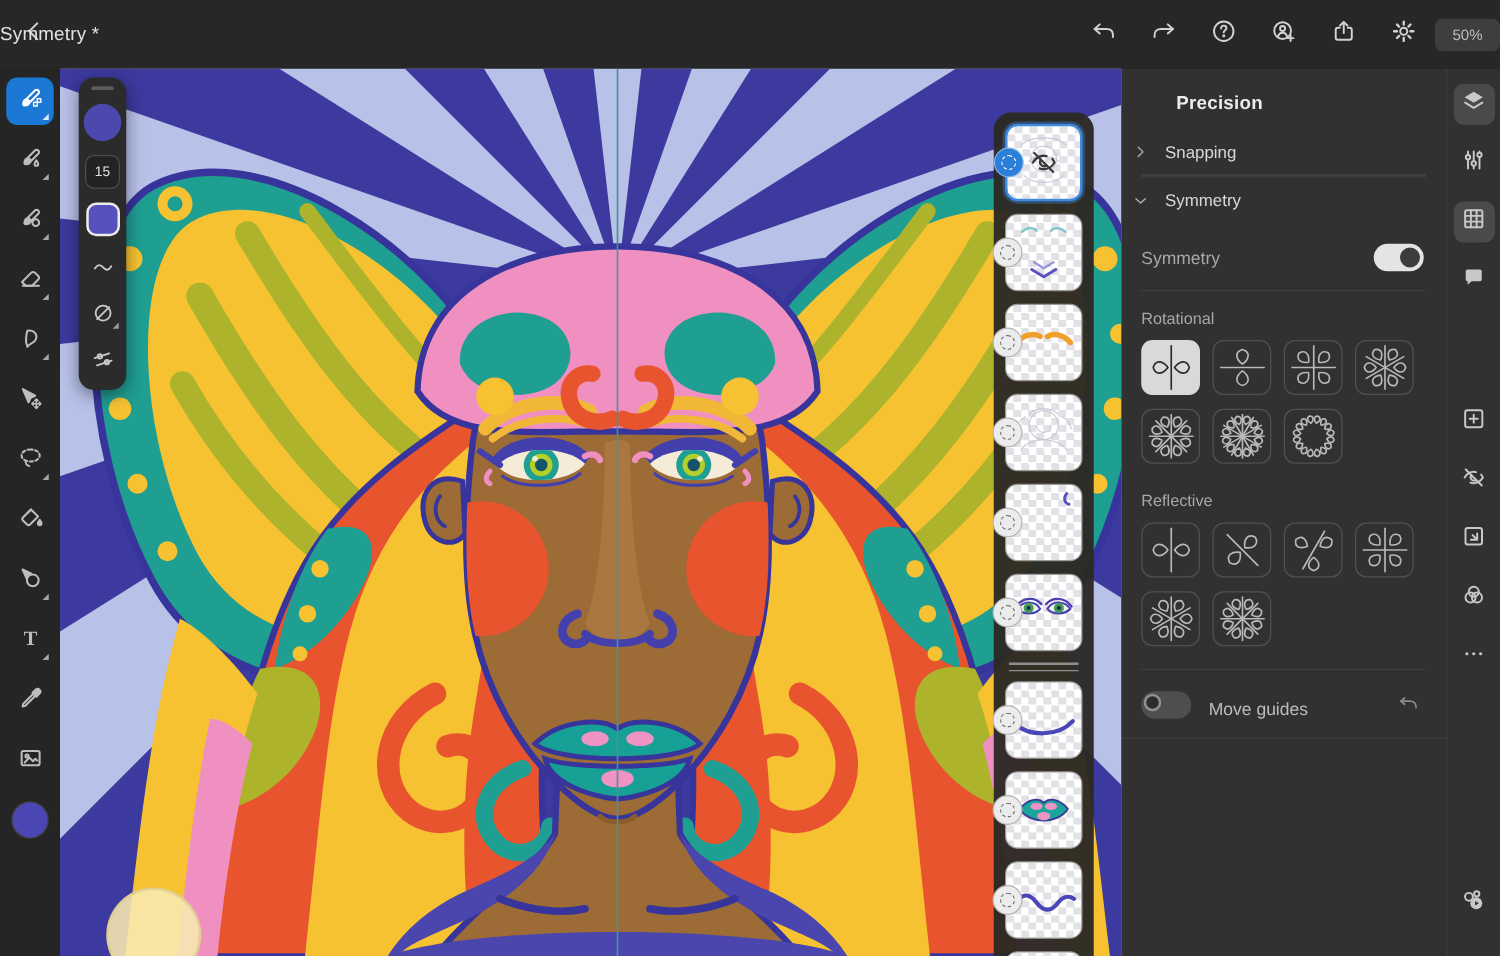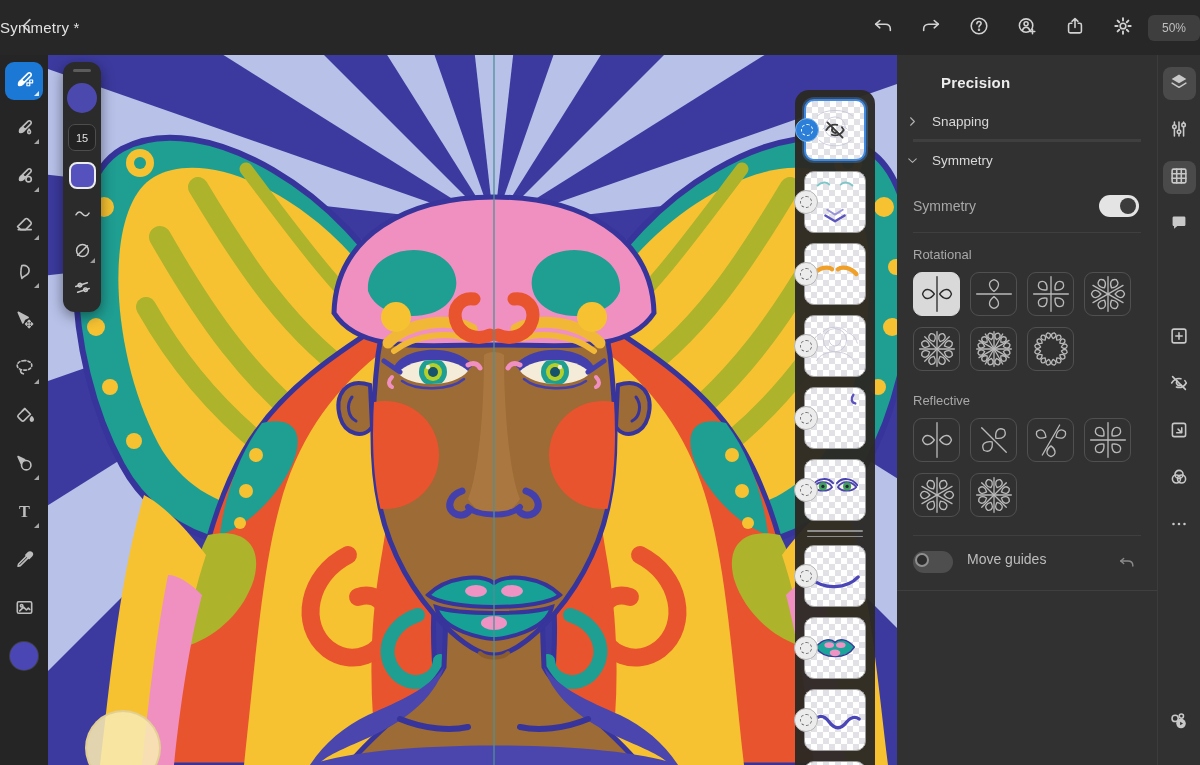--- a/index.html
+++ b/index.html
@@ -84,21 +84,21 @@
   .toggle.on { background:#e4e4e4; }
   .toggle.on .knob { position:absolute; right:3px; top:3px; width:16px; height:16px; border-radius:50%; background:#3c3c3c; }
   .toggle.off { background:#4e4e4e; }
   .toggle.off .knob { position:absolute; left:2px; top:2px; width:14px; height:14px; border-radius:50%; background:#2c2c2c; border:2px solid #909090; }
   .p-sublabel { color:#a8a8a8; font-size:13px; padding:14px 16px 10px; }
   .opt-grid { display:grid; grid-template-columns:repeat(4,47px); gap:11px 10px; padding:0 16px; }
   .opt-btn { width:47px; height:44px; border:1px solid #505050; border-radius:9px; background:transparent; color:#b9b9b9;
     display:flex; align-items:center; justify-content:center; cursor:pointer; }
   .opt-btn svg { width:38px; height:38px; }
   .opt-btn.selected { background:#d9d9d9; border-color:#d9d9d9; color:#2a2a2a; }
-  .mg-row { display:flex; align-items:flex-start; gap:14px; padding:15px 18px 15px 16px; }
+  .mg-row { display:flex; align-items:flex-end; gap:14px; padding:15px 18px 15px 16px; }
   .mg-row .lbl { color:#bdbdbd; font-size:14px; }
   .mg-reset { margin-left:auto; color:#8a8a8a; width:24px; height:24px; display:flex; align-items:center; justify-content:center; cursor:pointer; }
   .mg-reset svg { width:20px; height:20px; }
 
   
   .right-strip { width:43px; flex:0 0 43px; background:#313131; border-left:1px solid #3c3c3c;
     display:flex; flex-direction:column; align-items:center; padding:12px 0 12px; }
   .rs-btn { width:33px; height:33px; margin-bottom:14px; color:#c8c8c8; display:flex; align-items:center; justify-content:center; border-radius:8px; cursor:pointer; }
   .rs-btn svg { width:22px; height:22px; }
   .rs-btn.active { background:#4a4a4a; }

